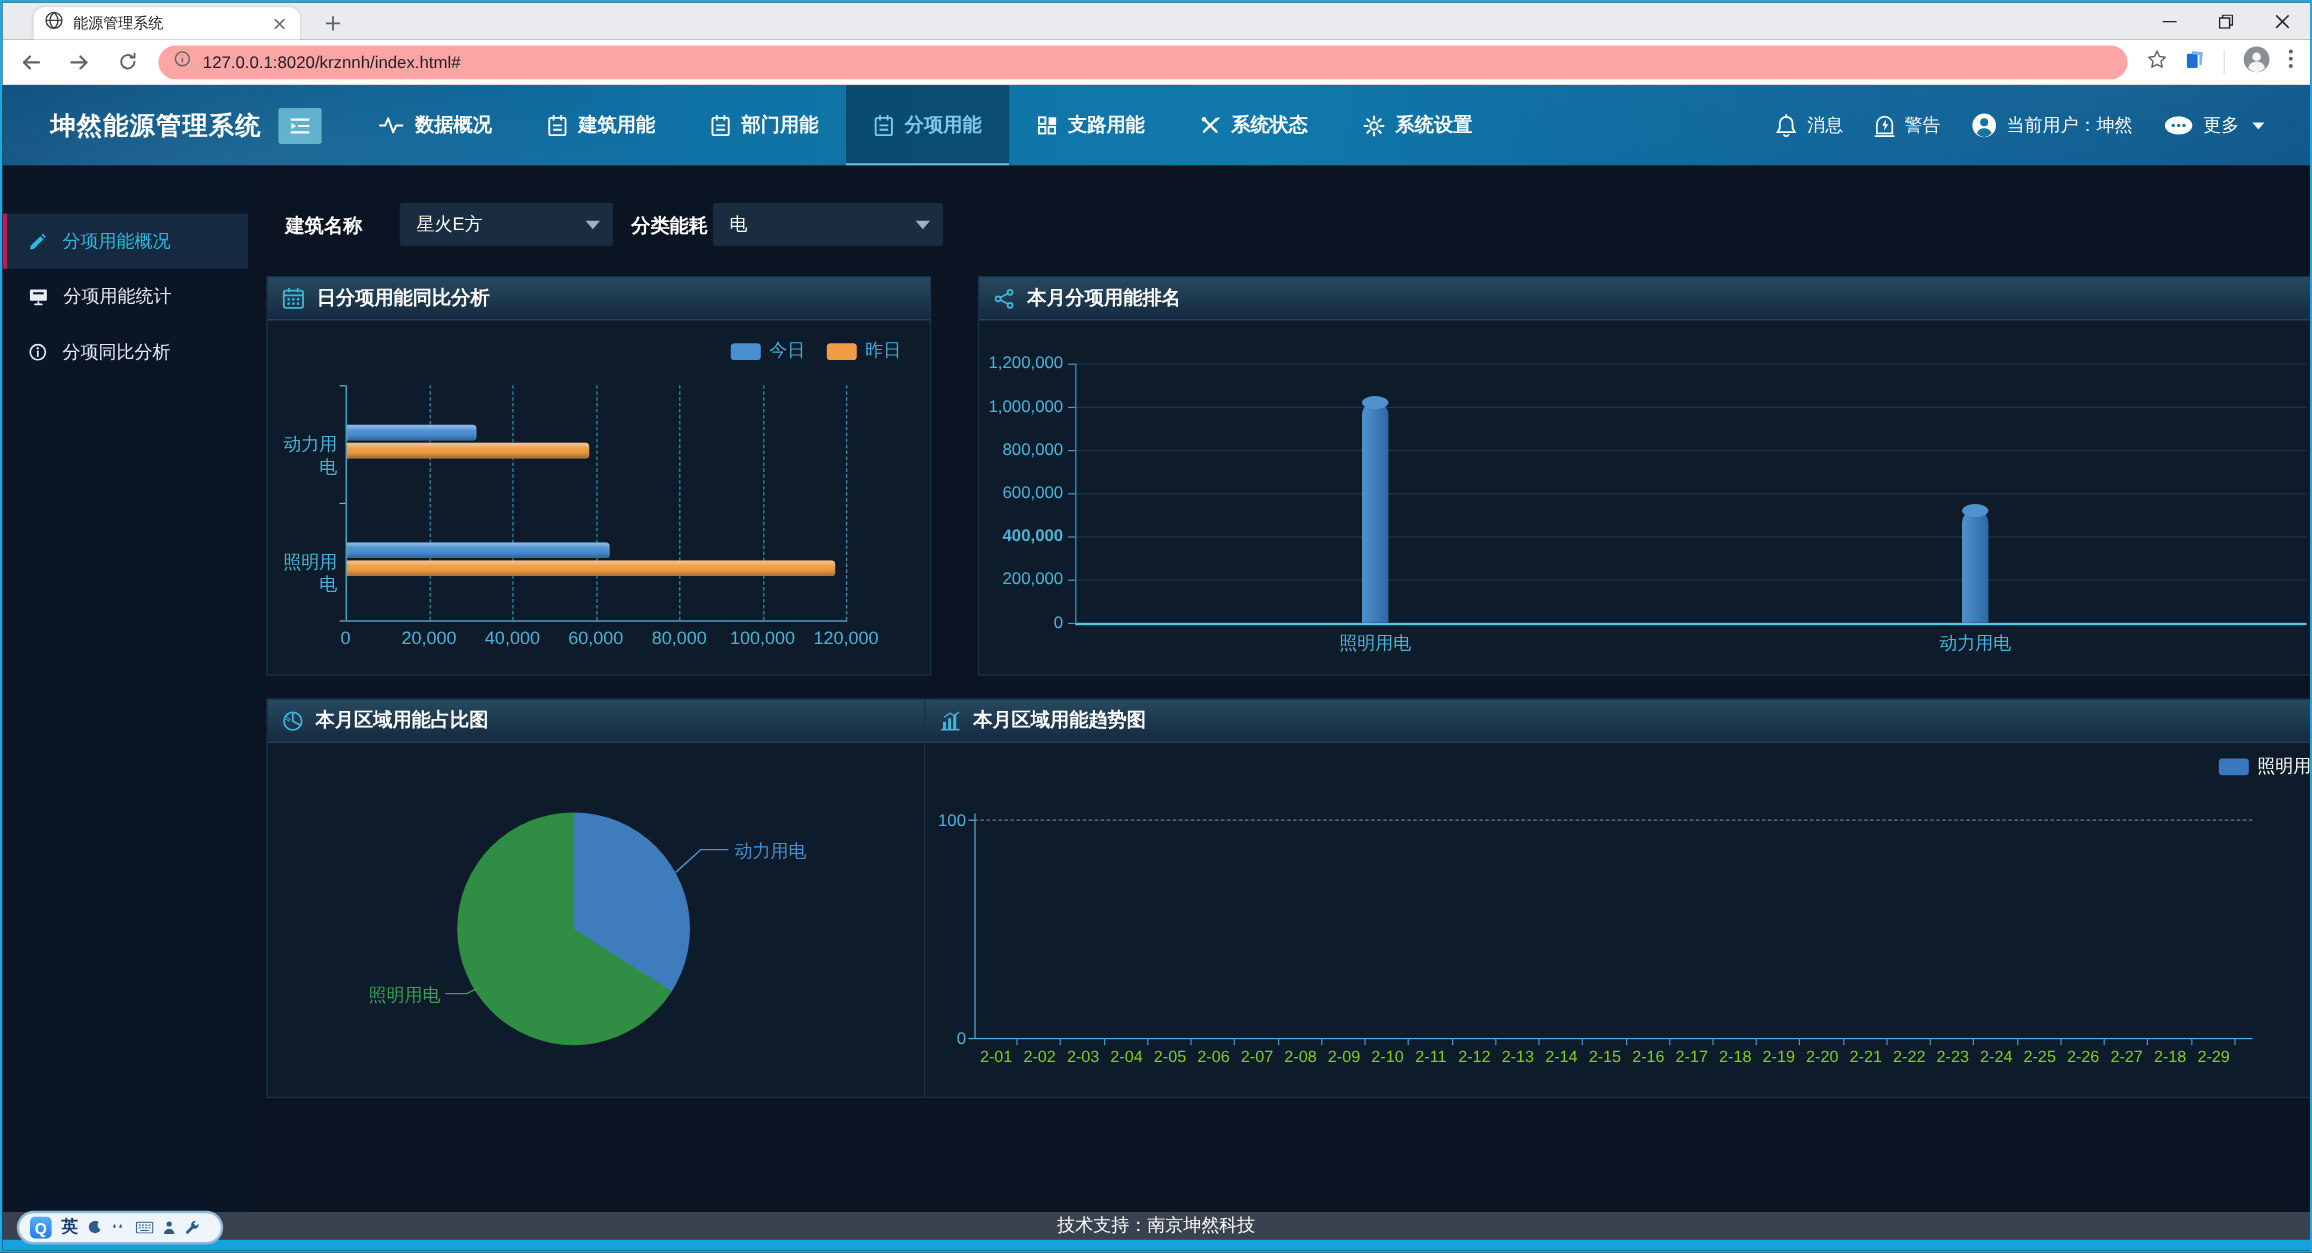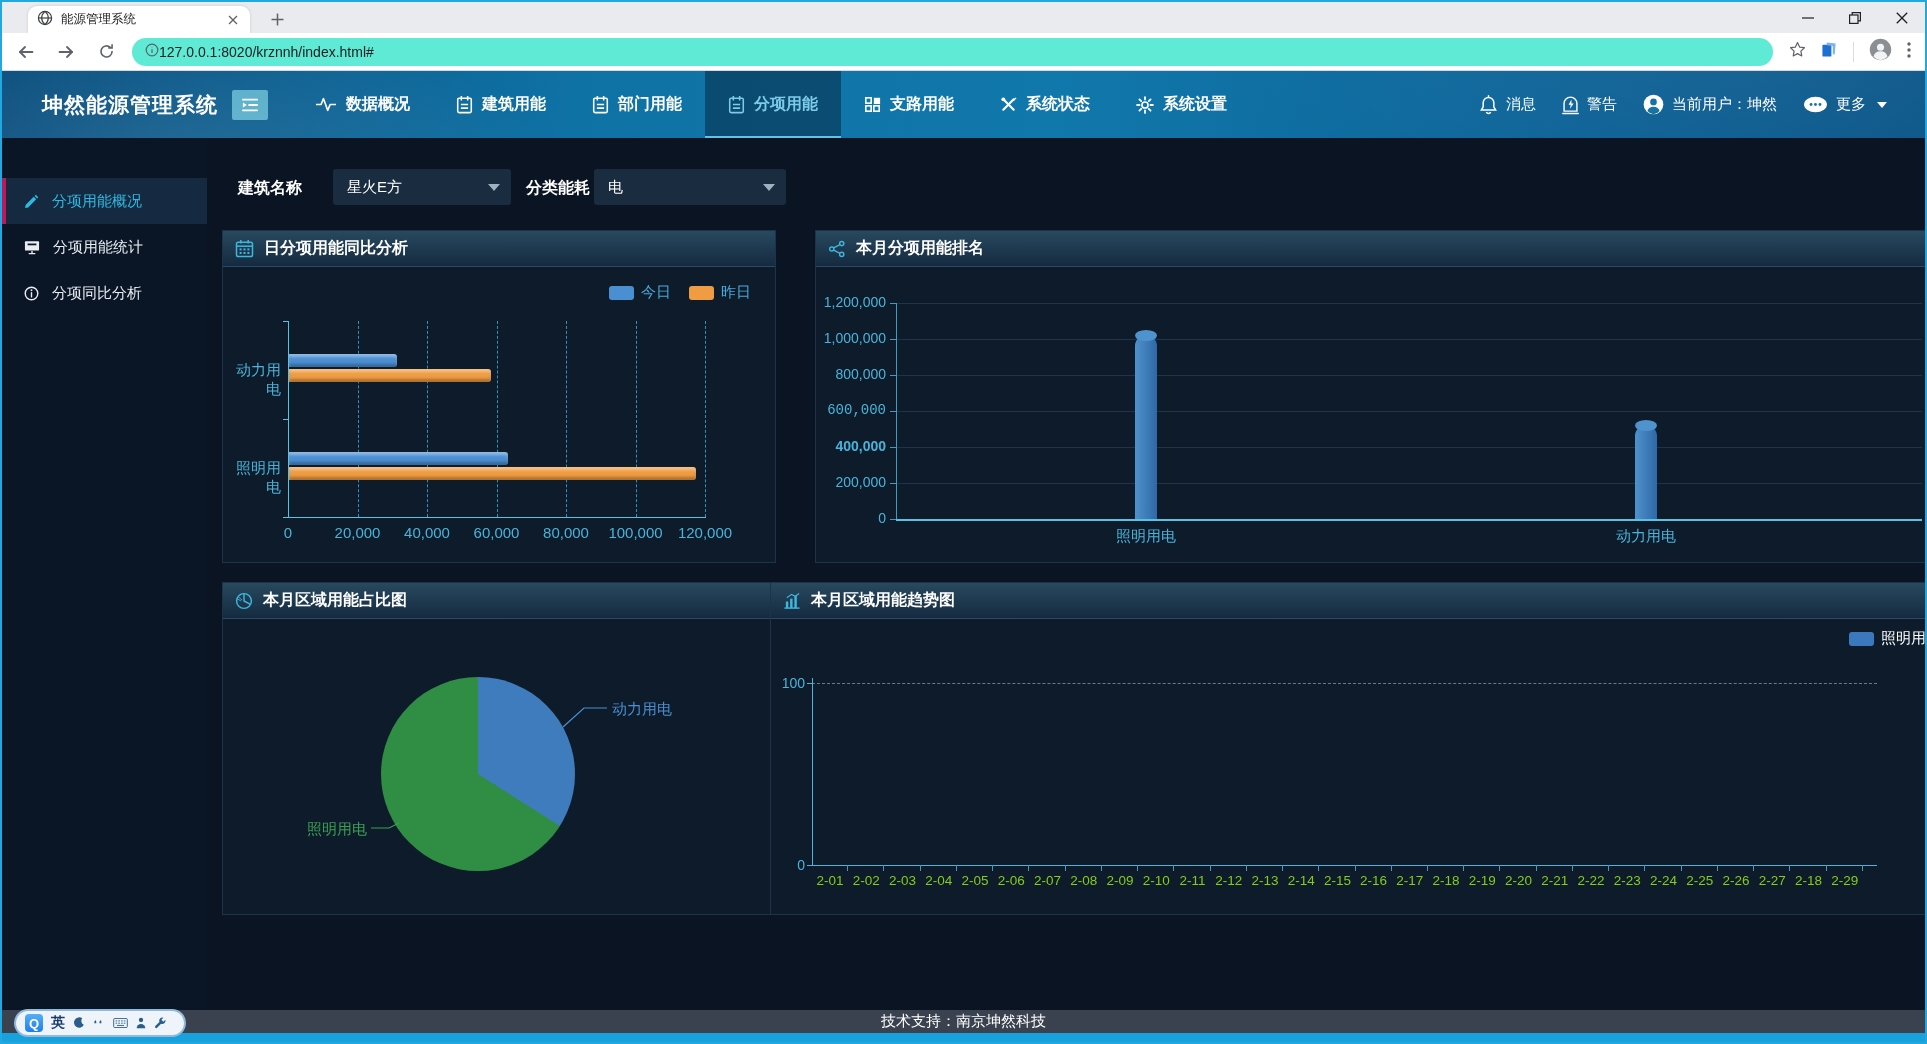--- a/index.html
+++ b/index.html
@@ -13,22 +13,22 @@
     display:flex;align-items:center;padding:0 9px;gap:8px;box-shadow:0 0 3px rgba(0,0,0,.15);cursor:default;}
   .tab-title{font-size:12.5px;color:#202124;flex:1;white-space:nowrap;overflow:hidden;}
   .tab-close{display:flex;align-items:center;justify-content:center;width:16px;height:16px;border-radius:50%;}
   .newtab{position:absolute;left:264px;top:6px;width:22px;height:22px;display:flex;align-items:center;justify-content:center;}
   .win-controls{position:absolute;right:0;top:0;height:31px;display:flex;}
   .win-btn{width:47px;height:100%;display:flex;align-items:center;justify-content:center;}
 
   .addressbar{position:absolute;left:0;top:31px;width:100%;height:38px;background:#fff;
     border-bottom:1px solid #d7dade;display:flex;align-items:center;}
   .nav-btn{width:32px;height:32px;display:flex;align-items:center;justify-content:center;margin-left:8px;}
-  .url-pill{flex:1;height:28px;background:#5eead4;border-radius:14px;margin:0 16px 0 10px;
-    display:flex;align-items:center;padding:0 13px;gap:0;}
+  .url-pill{flex:1;height:28px;background:#fca5a5;border-radius:14px;margin:0 16px 0 10px;
+    display:flex;align-items:center;padding:0 13px;gap:10px;}
   .url-text{font-size:14px;color:#202124;flex:1;}
   .abar-right{display:flex;align-items:center;gap:15px;margin-right:14px;}
   .sep{width:1px;height:20px;background:#dadce0;}
 
   
   .navbar{position:absolute;left:0;top:69px;width:100%;height:67px;display:flex;align-items:stretch;
     background:linear-gradient(95deg,#0a4e7e 0%,#0f72a5 30%,#1178ab 55%,#0c5f94 85%,#0a5588 100%);}
   .navbar::before{content:"";position:absolute;inset:0;pointer-events:none;background:
     radial-gradient(ellipse 650px 220px at 8% 135%, rgba(255,255,255,.10), transparent 62%),
     radial-gradient(ellipse 900px 320px at 92% -45%, rgba(255,255,255,.06), transparent 60%);}
@@ -470,21 +470,21 @@
           <div class="p2-ytick" style="top: 252px;"></div>
           <div class="p2-ylabel" style="top: 243px;">0</div>
           <div class="p2-grid" style="top: 216px;"></div>
           <div class="p2-ytick" style="top: 216px;"></div>
           <div class="p2-ylabel" style="top: 207px;">200,000</div>
           <div class="p2-grid" style="top: 180px;"></div>
           <div class="p2-ytick" style="top: 180px;"></div>
           <div class="p2-ylabel" style="top: 171px; font-weight: bold;">400,000</div>
           <div class="p2-grid" style="top: 144px;"></div>
           <div class="p2-ytick" style="top: 144px;"></div>
-          <div class="p2-ylabel" style="top: 135px; font-family: Liberation Mono, monospace;">600,000</div>
+          <div class="p2-ylabel" style="top: 135px;">600,000</div>
           <div class="p2-grid" style="top: 108px;"></div>
           <div class="p2-ytick" style="top: 108px;"></div>
           <div class="p2-ylabel" style="top: 99px;">800,000</div>
           <div class="p2-grid" style="top: 72px;"></div>
           <div class="p2-ytick" style="top: 72px;"></div>
           <div class="p2-ylabel" style="top: 63px;">1,000,000</div>
           <div class="p2-grid" style="top: 36px;"></div>
           <div class="p2-ytick" style="top: 36px;"></div>
           <div class="p2-ylabel" style="top: 27px;">1,200,000</div>
           <div class="p2-yaxis"></div>

